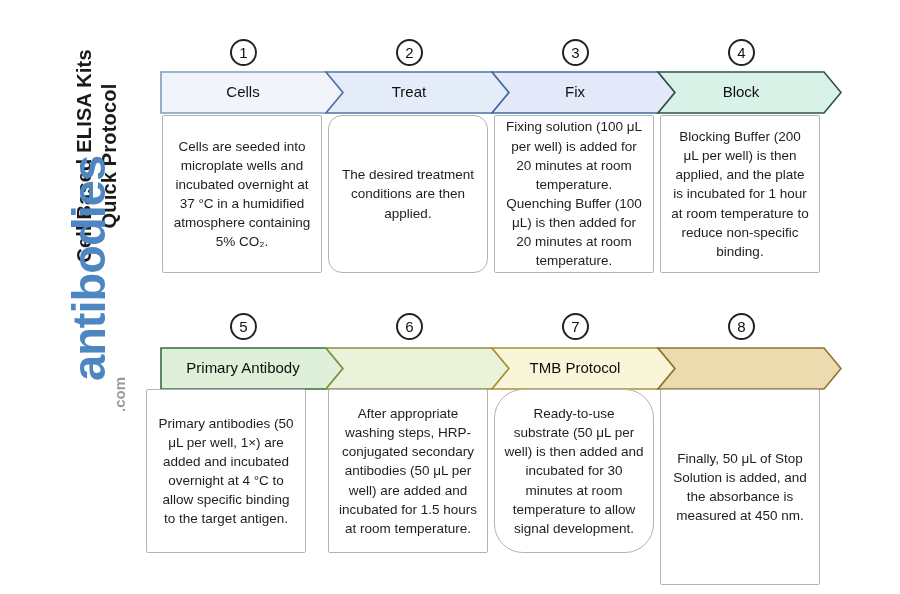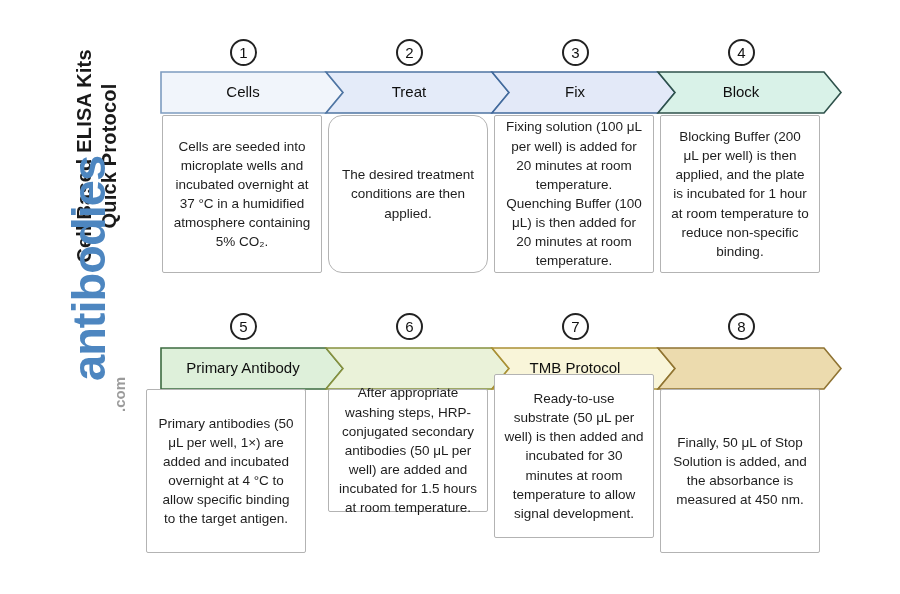--- a/index.html
+++ b/index.html
@@ -112,24 +112,24 @@
     <polygon points="498,1 664,1 681,21.5 664,42 498,42 515,21.5" fill="#ecdbae" stroke="#8f7332"></polygon>
   </svg>
 
   <div class="arrow-label" style="left:160px; top:347px;">Primary Antibody</div>
   <div class="arrow-label" style="left:492px; top:347px;">TMB Protocol</div>
 
   <div class="row-bottom">
     <div class="desc" style="left:146px; top:389px; height:164px;">
         <span>Primary antibodies (50 μL per well, 1×) are added and incubated overnight at 4 °C to allow specific binding to the target antigen.</span>
       </div>
-    <div class="desc" style="left:328px; top:389px; height:123px;">
+    <div class="desc" style="left:328px; top:389px; height:164px;">
         <span>After appropriate washing steps, HRP-conjugated secondary antibodies (50 μL per well) are added and incubated for 1.5 hours at room temperature.</span>
       </div>
-    <div class="desc" style="left:494px; top:374px; height:164px;">
+    <div class="desc" style="left:494px; top:389px; height:164px;border-radius:29px;">
         <span>Ready-to-use substrate (50 μL per well) is then added and incubated for 30 minutes at room temperature to allow signal development.</span>
       </div>
-    <div class="desc" style="left:660px; top:389px; height:164px;">
+    <div class="desc" style="left:660px; top:389px; height:196px;">
         <span>Finally, 50 μL of Stop Solution is added, and the absorbance is measured at 450 nm.</span>
       </div>
   </div>
 
 </div>
 
 </body></html>

